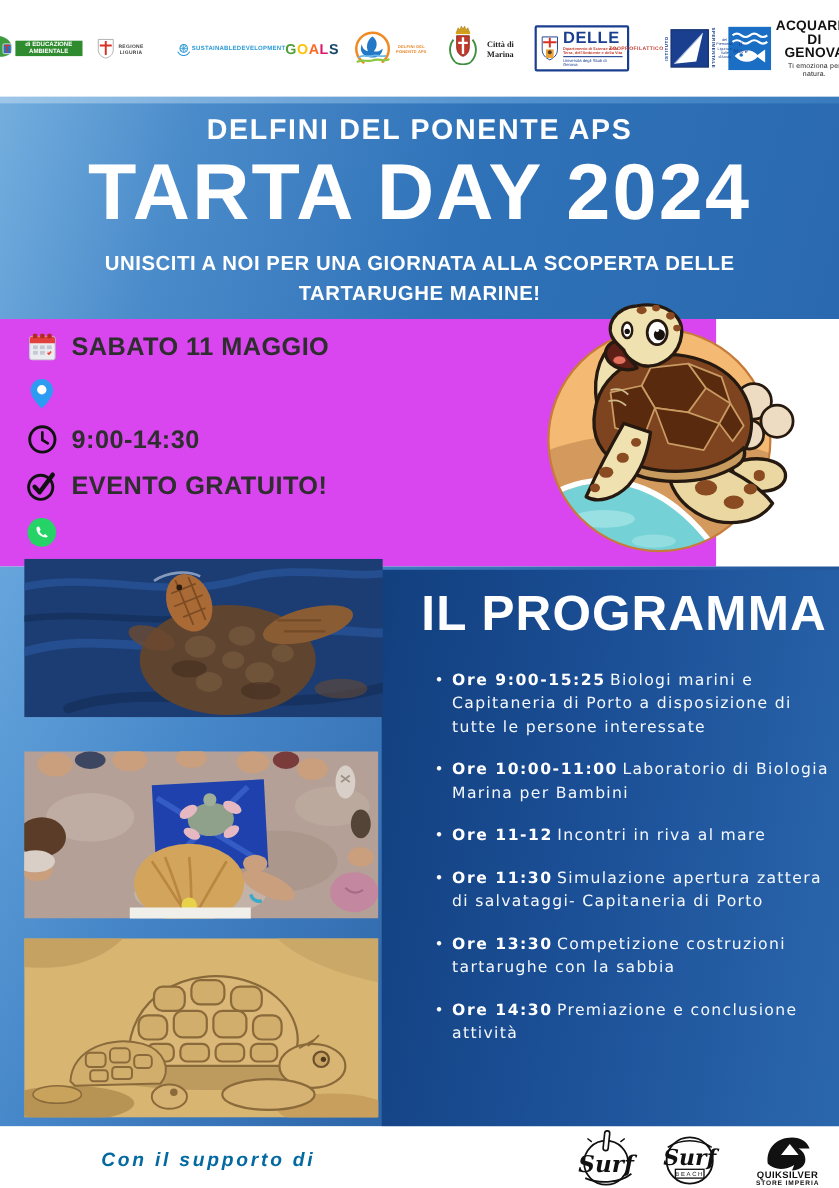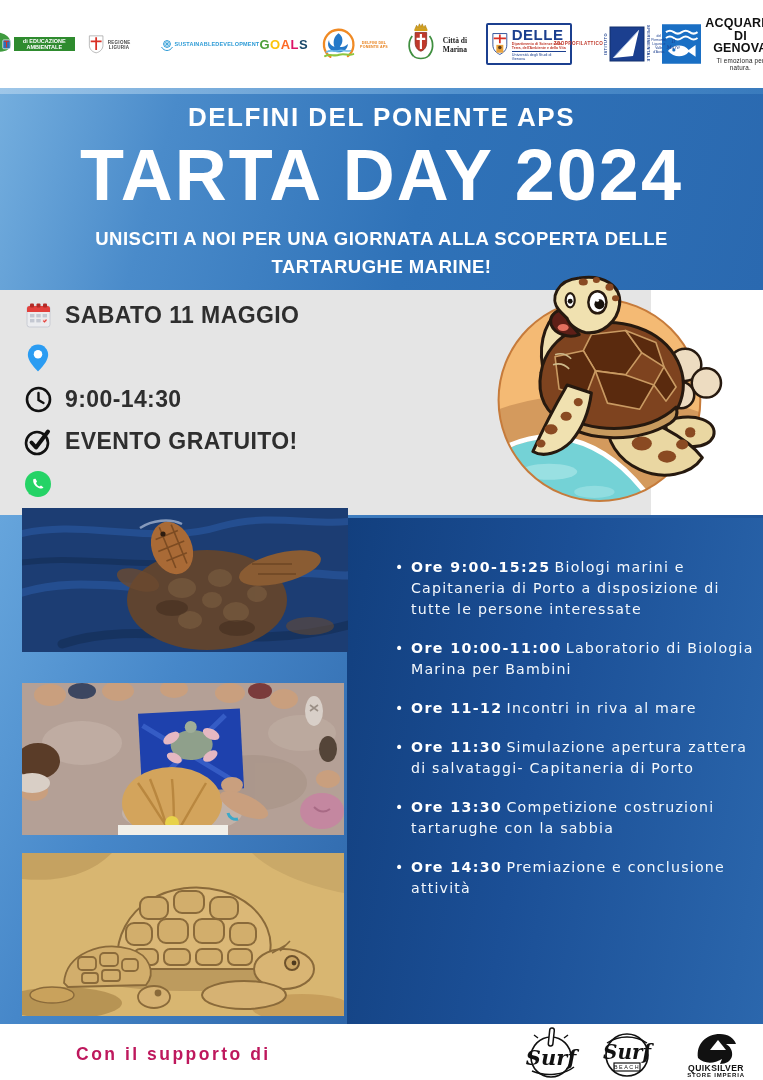--- a/index.html
+++ b/index.html
@@ -51,21 +51,21 @@
     position:absolute; top:88px; left:0; width:763px; height:202px;
     background:linear-gradient(105deg,#74aede 0%, #4a8bca 22%, #2f72b8 55%, #2a69b0 100%);
     color:#fff; text-align:center;
   }
   .hero::before { content:""; position:absolute; top:0; left:0; right:0; height:6px;
     background:linear-gradient(90deg,#a9cdeb, #5d9bd4 60%, #3d7fc0); opacity:.8; }
   .hero-org { margin-top:14px; font-size:26px; font-weight:800; letter-spacing:1.5px; }
   .hero-title { margin-top:6px; font-size:72px; font-weight:800; letter-spacing:2px; line-height:1.0; }
   .hero-sub { margin:14px auto 0; width:600px; font-size:18.5px; font-weight:600; letter-spacing:.5px; line-height:1.5; }
   
-  .info-band { position:absolute; top:290px; left:0; width:651px; height:225px; background:#e5e5e5; }
+  .info-band { position:absolute; top:290px; left:0; width:651px; height:225px; background:#d946ef; }
   .details { position:absolute; left:24px; top:10px; list-style:none; display:flex; flex-direction:column; gap:11px; }
   .detail-row { display:flex; align-items:center; gap:13px; height:31px; }
   .detail-icon { width:28px; height:28px; flex:0 0 28px; display:flex; align-items:center; justify-content:center; }
   .detail-text { font-size:23px; font-weight:bold; color:#2e2e2e; letter-spacing:.4px; white-space:nowrap; }
   .mascot { position:absolute; left:478px; top:-18px; width:258px; height:232px; z-index:3; }
   
   .lower {
     position:absolute; top:515px; left:0; width:763px; height:509px;
     background:linear-gradient(115deg,#66a5dc 0%, #4687c9 25%, #23589c 72%, #184b8d 100%);
   }
@@ -80,22 +80,22 @@
   .program-item { position:relative; padding-left:16px; margin-bottom:18px;
     font-size:14.2px; letter-spacing:1.2px; line-height:1.48; color:#f4f8fc; }
   .program-item::before { content:"•"; position:absolute; left:0; top:0; font-size:14px; color:#fff; }
   .program-time { font-weight:bold; color:#fff; margin-right:4px; letter-spacing:1.4px; }
   .photo { position:absolute; left:22px; display:block; }
   .photo1 { top:-7px; width:326px; height:144px; }
   .photo2 { top:168px; width:322px; height:152px; }
   .photo3 { top:338px; width:322px; height:163px; }
   
   .footer { position:absolute; top:1024px; left:0; width:763px; height:56px; background:#fff; }
-  .support-label { position:absolute; left:76px; top:20px; font-size:17.5px; 
-    letter-spacing:2.5px; color:#be185d; font-weight:600; }
+  .support-label { position:absolute; left:92px; top:20px; font-size:17.5px; font-style:italic;
+    letter-spacing:2.5px; color:#0369a1; font-weight:600; }
   .sponsor { position:absolute; }
   .surf1 { left:520px; top:3px; }
   .surf2 { left:597px; top:7px; }
   .quik { left:676px; top:4px; }
 </style>
 </head>
 <body>
 
 <div class="poster">
 
@@ -352,20 +352,21 @@
         <ellipse cx="91" cy="28" rx="4.5" ry="7" fill="#fff" stroke="#26190f" stroke-width="2.2"></ellipse>
         <circle cx="91" cy="29" r="2.4" fill="#17120d"></circle>
       </g>
       <path d="M74,92 C80,90 86,92 90,96 M76,82 C82,80 88,82 92,86" fill="none" stroke="#cdb98a" stroke-width="1.6"></path>
     </svg>
   </div>
 
   <div class="lower">
 
     <div class="program-panel">
+      <div class="program-title">IL PROGRAMMA</div>
       <ul class="program-list">
         <li class="program-item"><span class="program-time">Ore 9:00-15:25</span><span>Biologi marini e Capitaneria di Porto a disposizione di tutte le persone interessate</span></li>
         <li class="program-item"><span class="program-time">Ore 10:00-11:00</span><span>Laboratorio di Biologia Marina per Bambini</span></li>
         <li class="program-item"><span class="program-time">Ore 11-12</span><span>Incontri in riva al mare</span></li>
         <li class="program-item"><span class="program-time">Ore 11:30</span><span>Simulazione apertura zattera di salvataggi- Capitaneria di Porto</span></li>
         <li class="program-item"><span class="program-time">Ore 13:30</span><span>Competizione costruzioni tartarughe con la sabbia</span></li>
         <li class="program-item"><span class="program-time">Ore 14:30</span><span>Premiazione e conclusione attività</span></li>
       </ul>
     </div>
 

